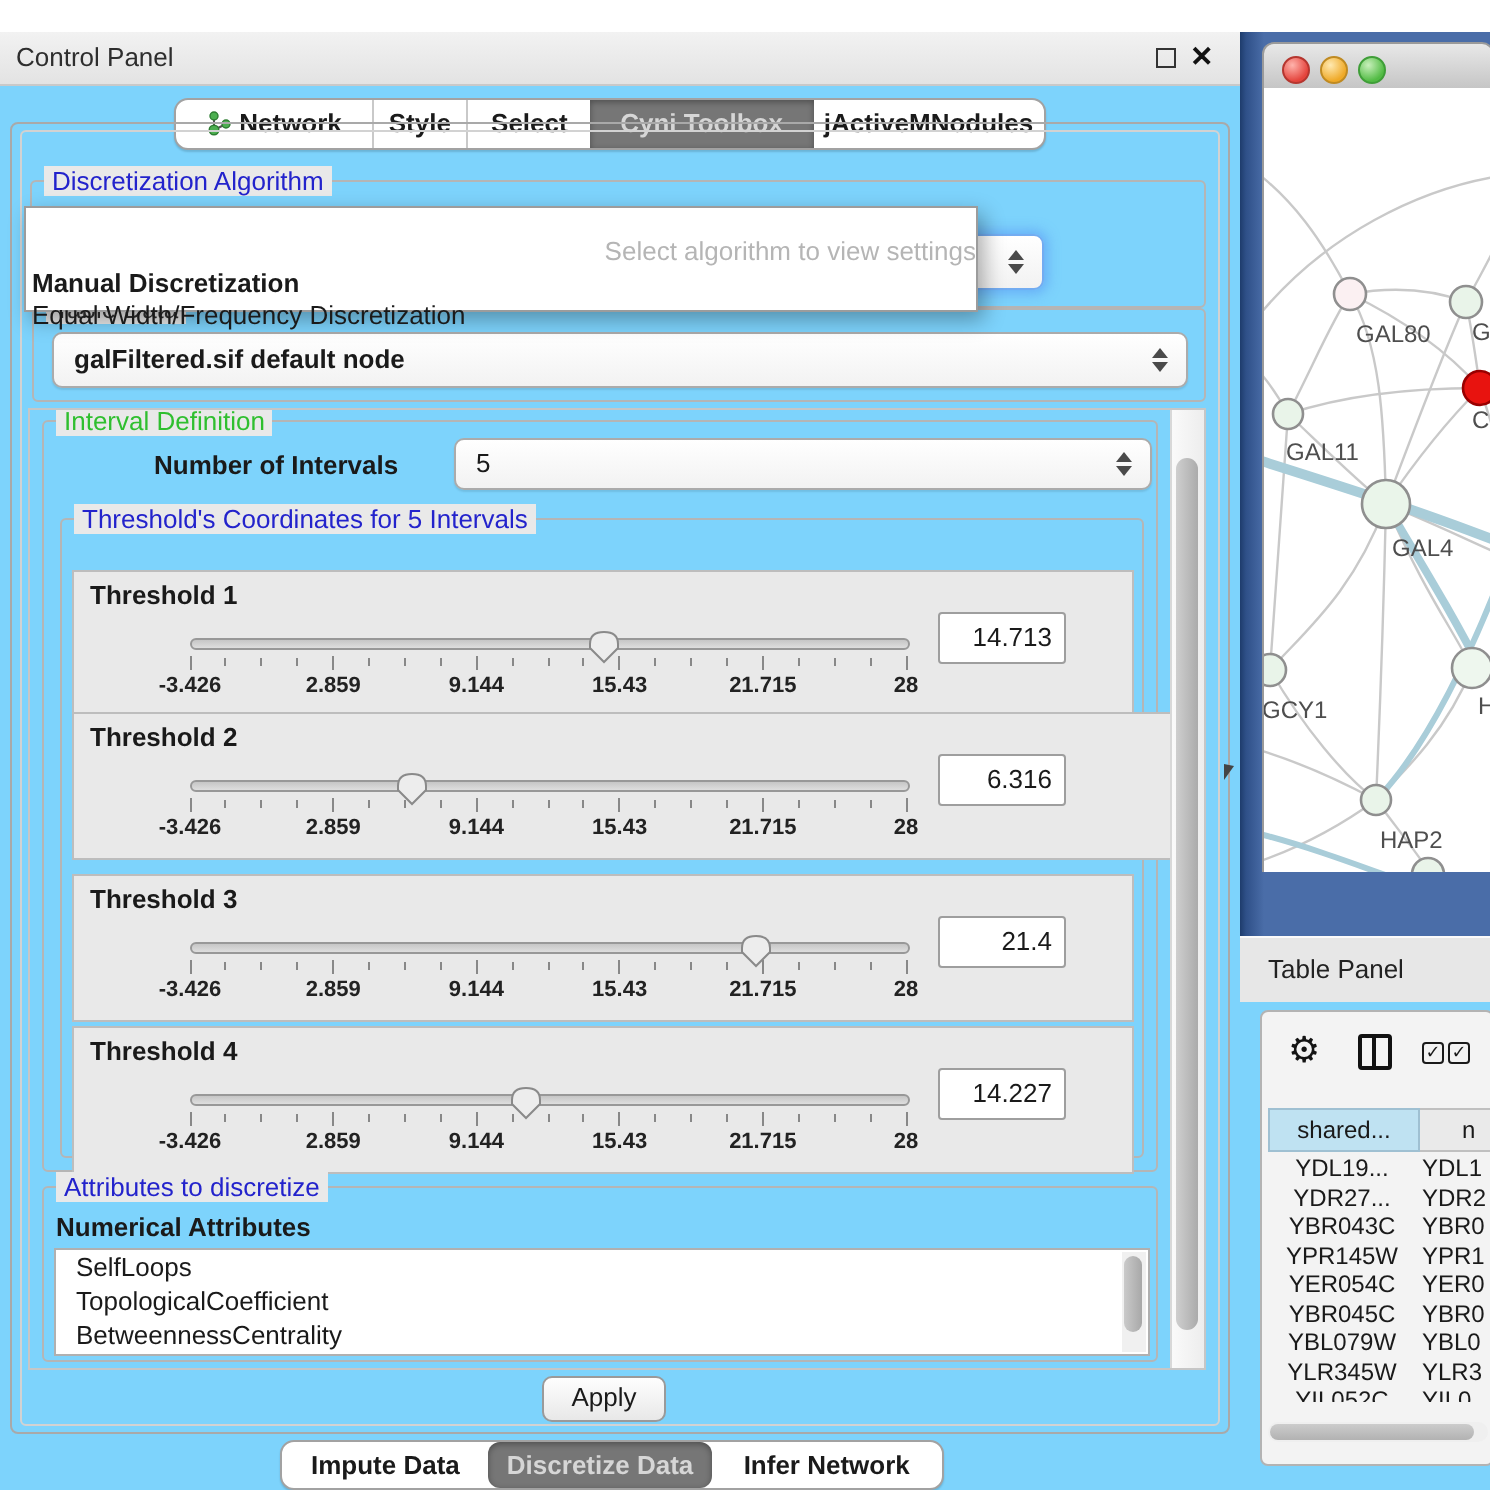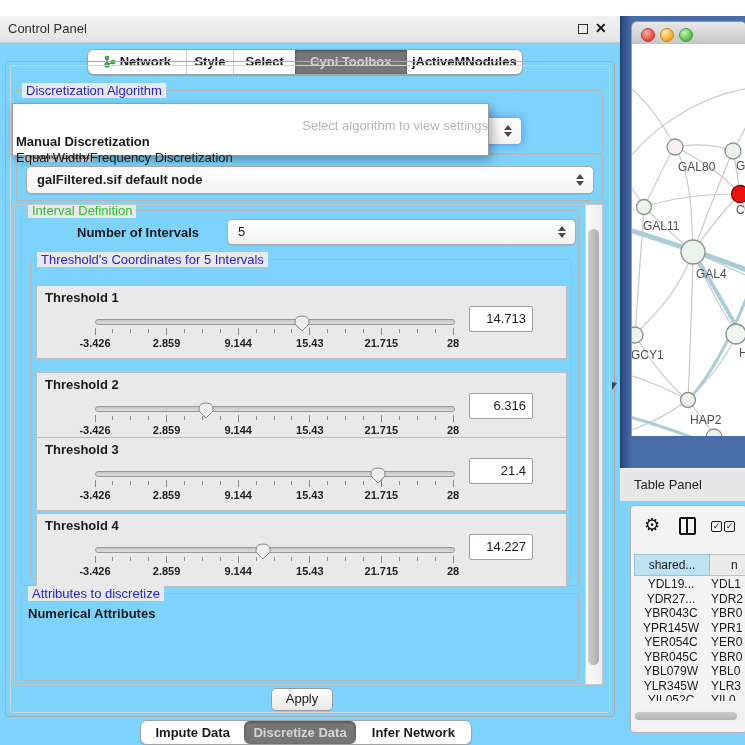--- a/index.html
+++ b/index.html
@@ -59,21 +59,21 @@
   .vscroll{position:absolute;right:0;top:0;width:16px;height:100%;background:linear-gradient(90deg,#fafafa,#ededed);border-left:1px solid #d8d8d8;}
   .vscroll .vthumb{position:absolute;left:2px;width:11px;border-radius:6px;
                    background:linear-gradient(90deg,#cfcfcf,#ababab);}
   
   #interval-group{left:6px;top:5px;width:556px;height:374px;}
   #noi-label{position:absolute;left:55px;top:14px;font-weight:bold;}
   #noi-combo{left:205px;top:8px;width:347px;height:24px;}
   #thr-group{left:8px;top:48px;width:540px;height:318px;}
   .threshold-panel{position:absolute;left:5px;width:529px;height:72px;border:1px solid #bdbdbd;background:#e9e9e9;}
   .threshold-panel:nth-of-type(1){top:25px;}
-  .threshold-panel:nth-of-type(2){top:112px;}
+  .threshold-panel:nth-of-type(2){top:96px;padding-left:20px;}
   .threshold-panel:nth-of-type(3){top:177px;}
   .threshold-panel:nth-of-type(4){top:253px;}
   .t-label{position:absolute;left:8px;top:4px;font-weight:bold;}
   .slider-zone{position:absolute;left:0;top:30px;width:100%;height:40px;}
   .slider-track{position:absolute;top:3px;height:4px;border:1px solid #989898;border-radius:3px;
                 background:linear-gradient(#c6c6c6,#dedede);}
   .tick{position:absolute;width:1px;background:#888;}
   .tick.minor{top:13px;height:4px;}
   .tick.major{top:12px;height:7px;}
   .tick-label{position:absolute;top:21px;transform:translateX(-50%);font-size:11px;font-weight:bold;
@@ -351,20 +351,29 @@
                 </svg></div>
             </div>
           <div class="value-box">14.227</div>
         </div>
       </div>
     </div>
 
     <div class="group" id="attr-group">
       <span class="legend blue">Attributes to discretize</span>
       <span id="attr-title">Numerical Attributes</span>
+      <div id="attr-list">
+
+      <div class="attr-item">SelfLoops</div>
+          <div class="attr-item">TopologicalCoefficient</div>
+          <div class="attr-item">BetweennessCentrality</div>
+          <div id="attr-scroll">
+            <div class="vthumb"></div>
+          </div>
+        </div>
     </div>
 
     <div class="vscroll">
       <div class="vthumb" style="top:24px;height:436px;"></div>
     </div>
   </div>
 
   <div id="apply-btn">Apply</div>
 
   <div class="pill" id="bottom-tabs">

